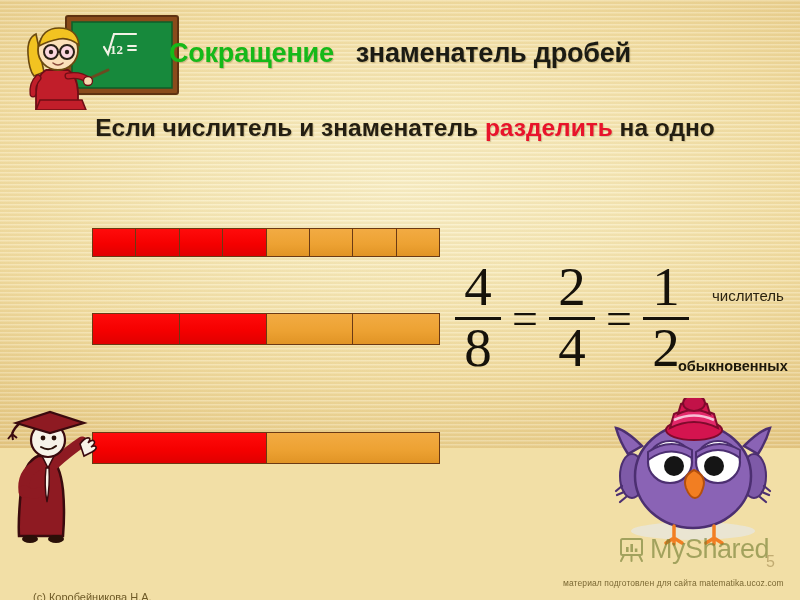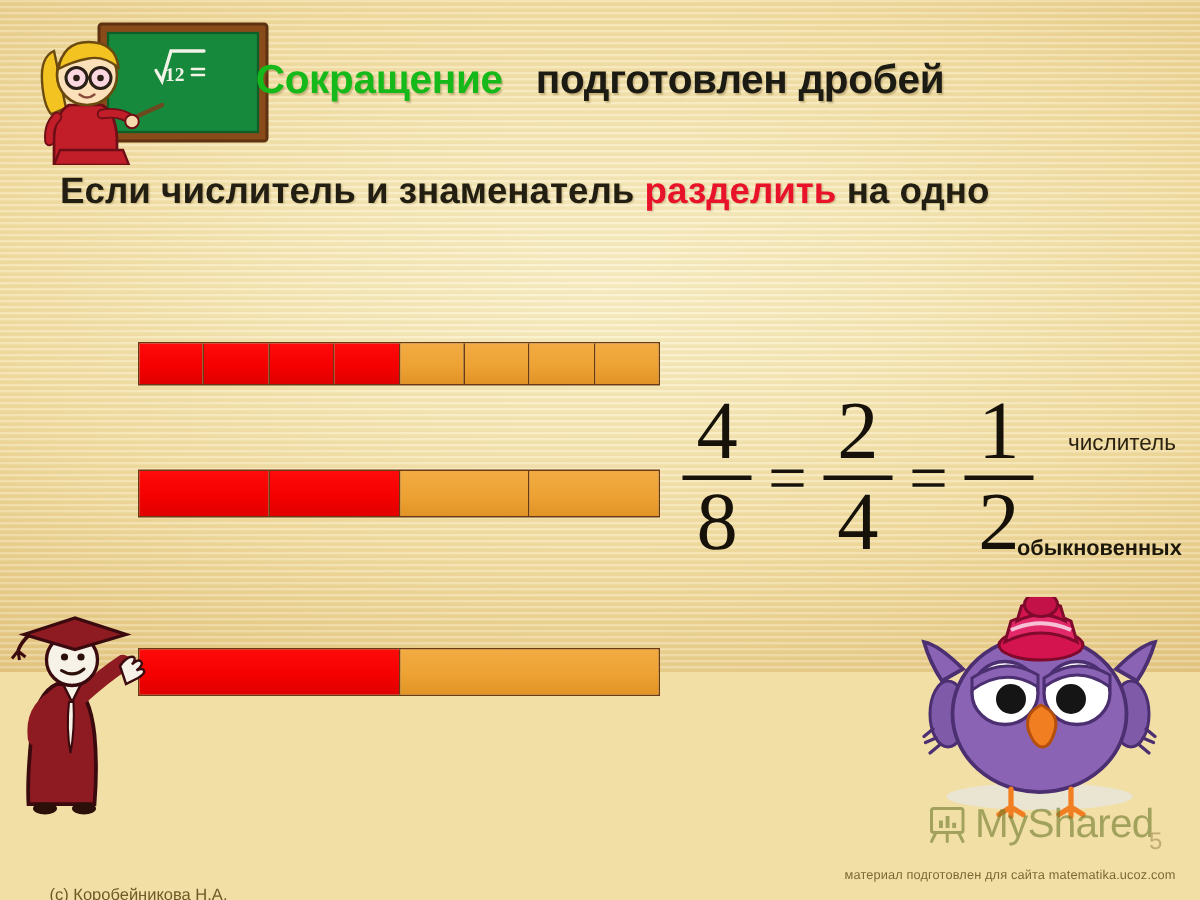--- a/index.html
+++ b/index.html
@@ -29,21 +29,21 @@
     position:absolute;left:0;top:38px;width:800px;text-align:center;
     font-size:27px;font-weight:bold;letter-spacing:-0.2px;
     text-shadow:1px 1px 1px rgba(120,95,40,.35);
     white-space:nowrap;
   }
   #title .green{color:#15B919;}
   #title .dark{color:#1B1B14;}
 
   
   #statement{
-    position:absolute;left:40px;top:112px;width:730px;text-align:left;
+    position:absolute;left:40px;top:112px;width:730px;text-align:center;
     font-size:24.5px;font-weight:bold;line-height:1.30;color:#231E12;
     text-shadow:1px 1px 1px rgba(130,105,45,.30);
   }
   #statement .red{color:#E8132B;}
 
   
   .bar{position:absolute;display:flex;border:1.5px solid #6B3A14;box-sizing:border-box;}
   .seg{flex:1 1 auto;box-sizing:border-box;border-right:1.5px solid #6B3A14;}
   .seg:last-child{border-right:none;}
   .seg.red{background:linear-gradient(180deg,#FF0B0B 0%,#F50000 55%,#E00000 100%);}
@@ -138,21 +138,21 @@
     <circle cx="43" cy="50" r="2.2" fill="#2A2016"></circle>
     <circle cx="59" cy="50" r="2.2" fill="#2A2016"></circle>
     <path d="M45 61 q5 4 10 0" stroke="#8A4B3B" stroke-width="1.6" fill="none" stroke-linecap="round"></path>
 
     <path d="M42 108 l0 0" stroke="#2A2016" stroke-width="3"></path>
   </svg>
 
   <div id="title">
     <span class="green">Сокращение</span>
     <span>&nbsp;</span>
-    <span class="dark">подготовлен дробей</span>
+    <span class="dark">знаменатель дробей</span>
   </div>
 
   <div id="statement">
     <span>Если числитель и знаменатель </span><span class="red">разделить</span><span> на одно</span><br>
   </div>
 
   <div class="bar" id="bar1">
     <div class="seg red"></div>
     <div class="seg red"></div>
     <div class="seg red"></div>

